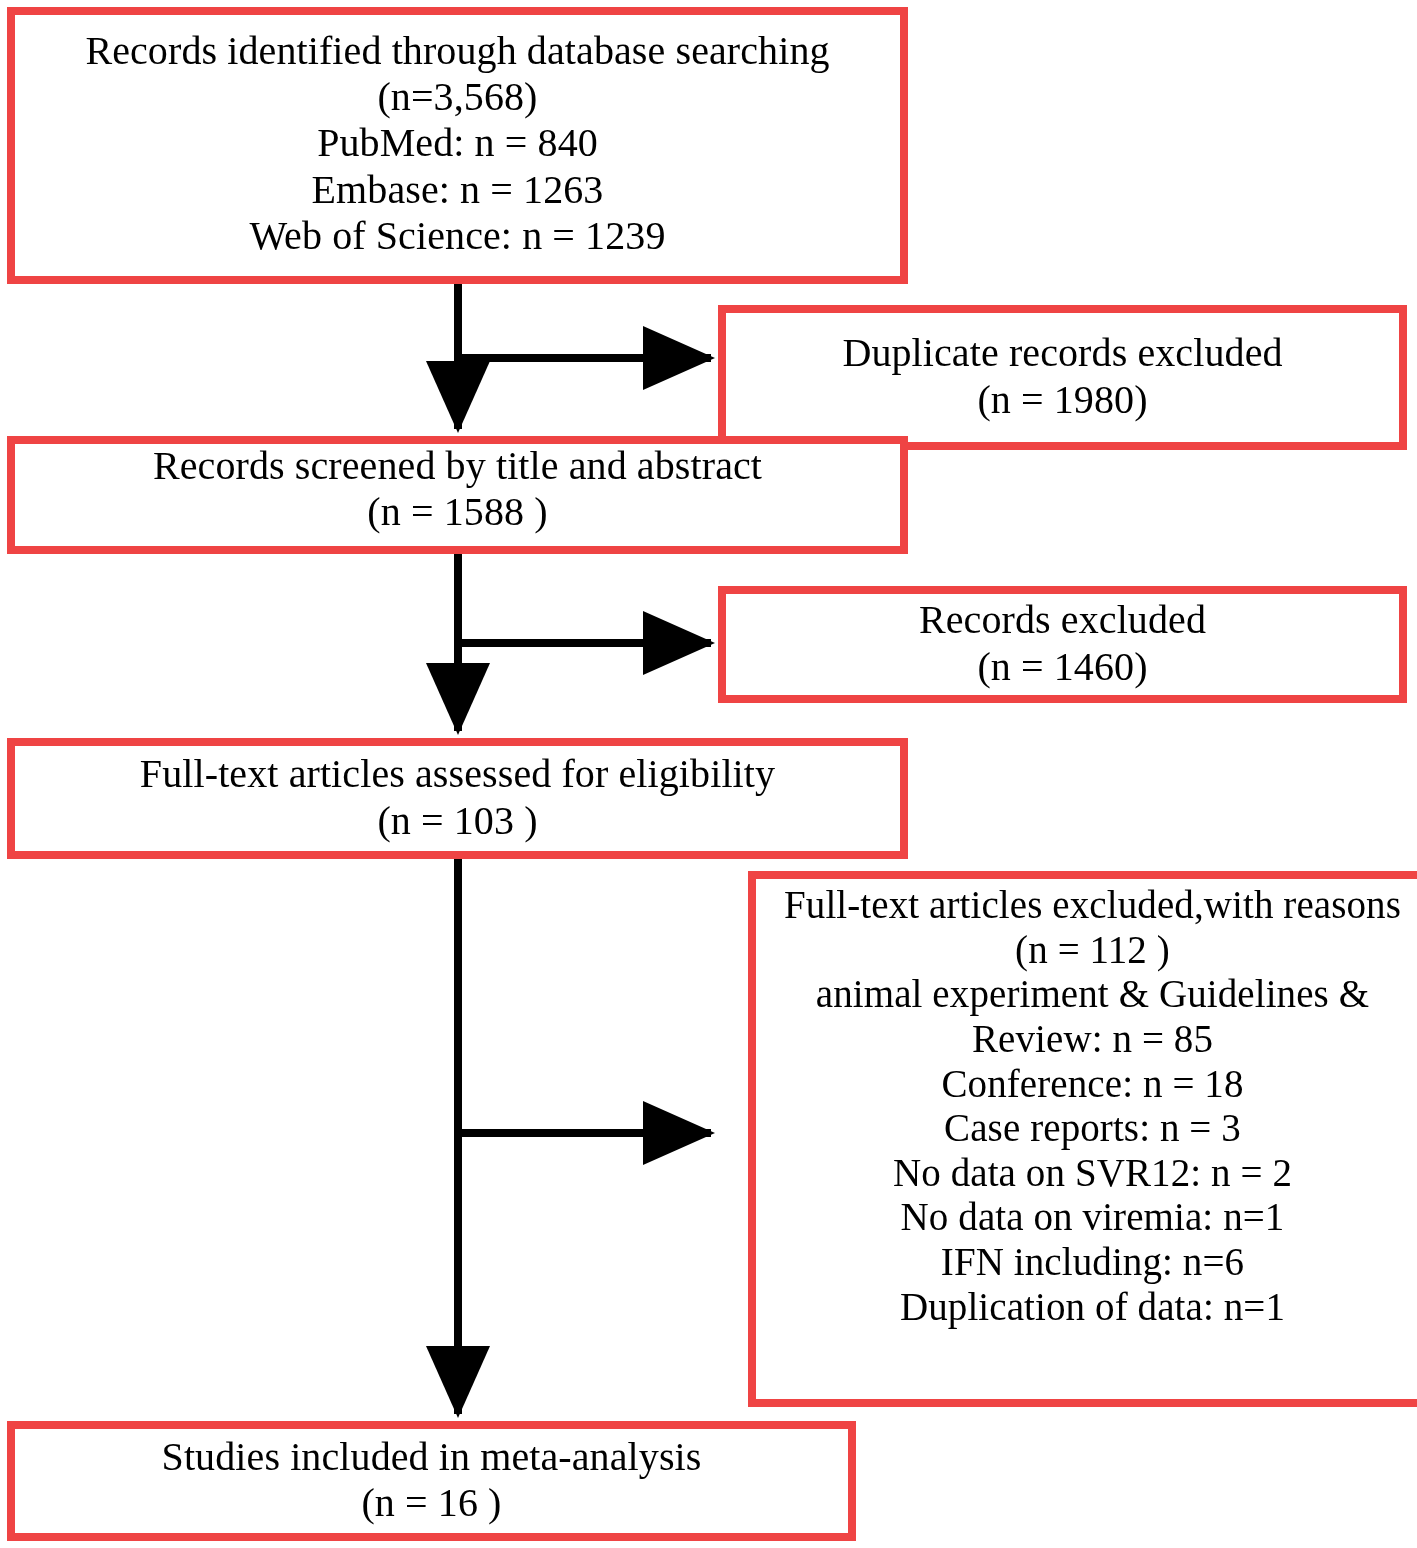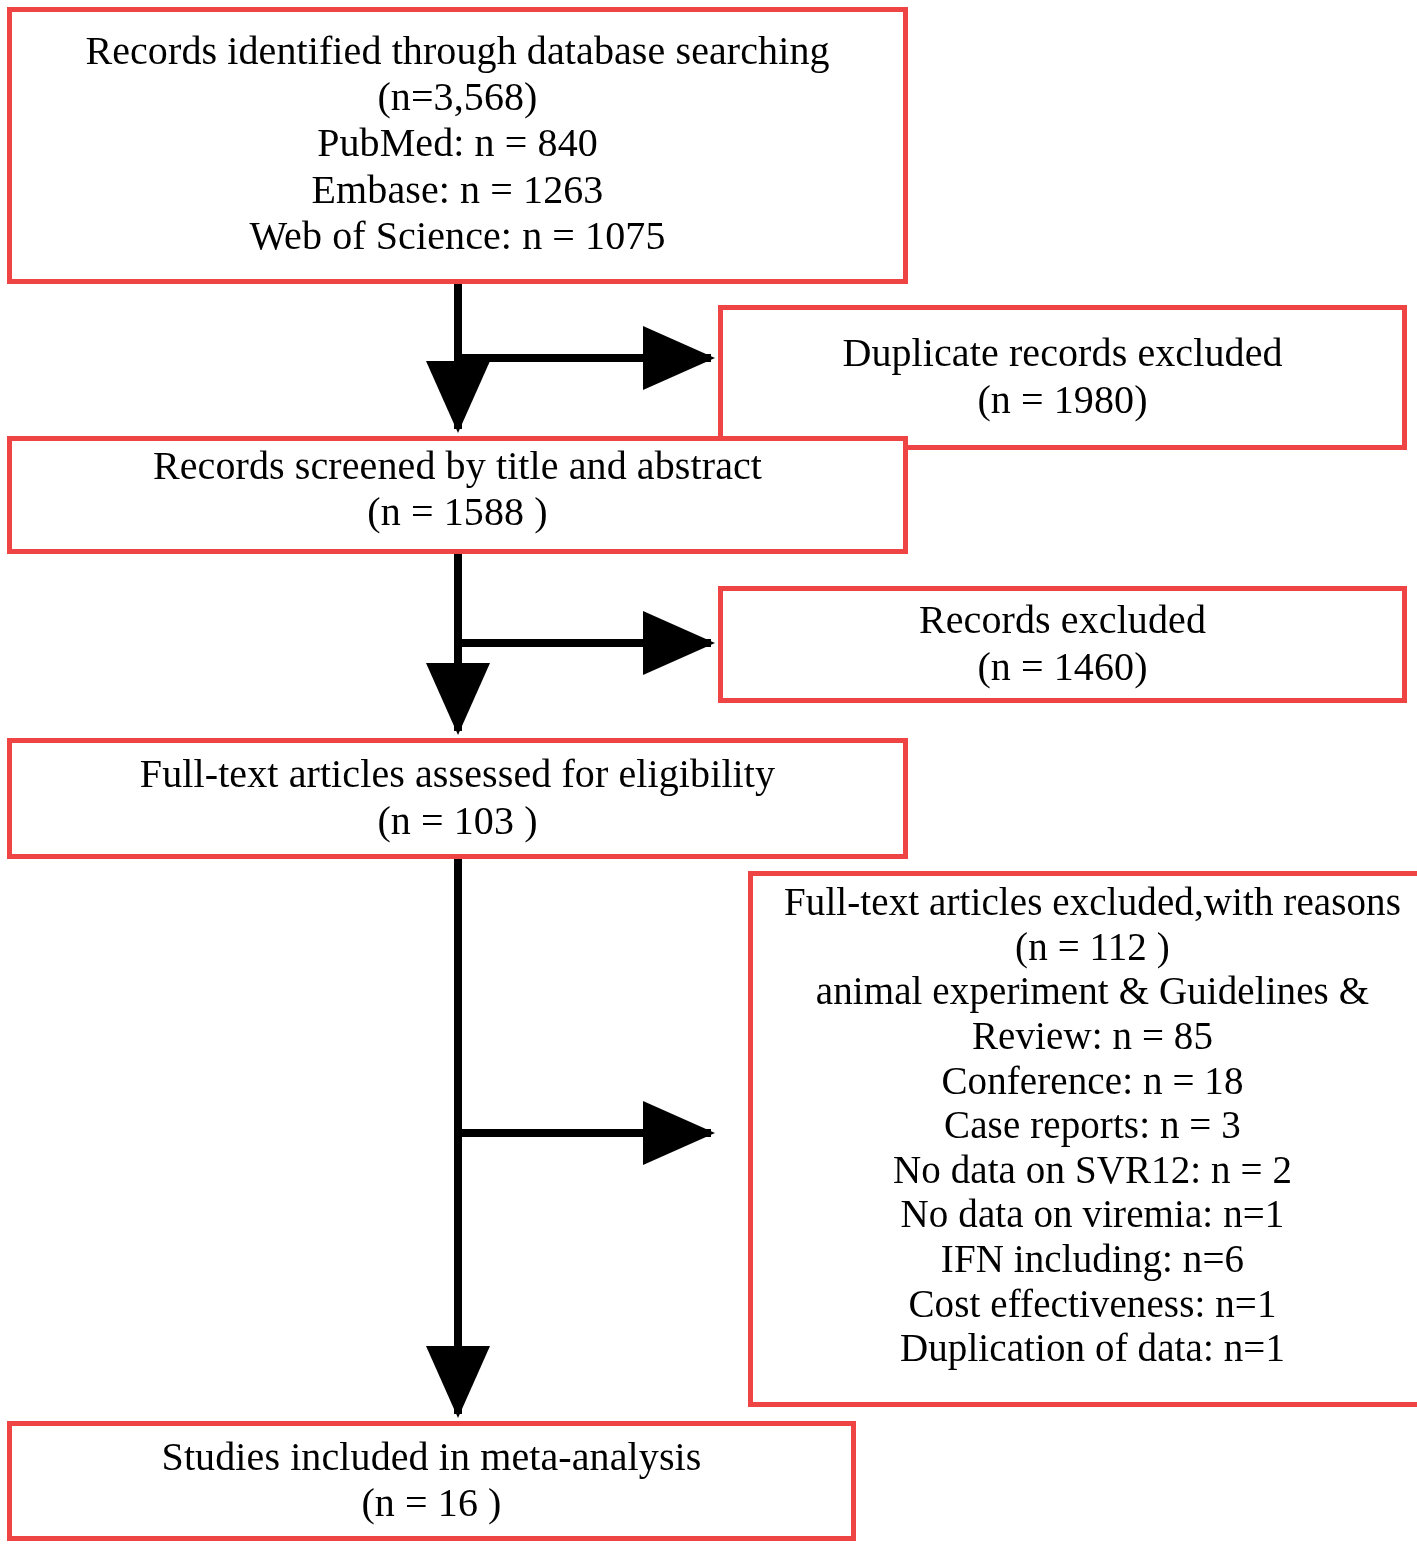--- a/index.html
+++ b/index.html
@@ -23,21 +23,21 @@
     position: absolute;
     left: 0;
     top: 0;
     width: 1417px;
     height: 1548px;
     pointer-events: none;
   }
   .node-box {
     position: absolute;
     box-sizing: border-box;
-    border: 5px solid #ef4444;
+    border: 8px solid #ef4444;
     background: #ffffff;
     display: flex;
     flex-direction: column;
     align-items: center;
     justify-content: center;
     text-align: center;
     line-height: 1.16;
     font-size: 40px;
     letter-spacing: 0.1px;
   }
@@ -102,21 +102,21 @@
     <line x1="458" y1="859" x2="458" y2="1414" stroke="#000000" stroke-width="8" marker-end="url(#arrowhead)"></line>
 
     <line x1="458" y1="1133" x2="711" y2="1133" stroke="#000000" stroke-width="8" marker-end="url(#arrowhead)"></line>
   </svg>
 
   <div class="node-box" id="box-identified">
     <span class="line">Records identified through database searching</span>
     <span class="line">(n=3,568)</span>
     <span class="line">PubMed: n = 840</span>
     <span class="line">Embase: n = 1263</span>
-    <span class="line">Web of Science: n = 1075</span>
+    <span class="line">Web of Science: n = 1239</span>
   </div>
 
   <div class="node-box" id="box-duplicates">
     <span class="line">Duplicate records excluded</span>
     <span class="line">(n = 1980)</span>
   </div>
 
   <div class="node-box" id="box-screened">
     <span class="line">Records screened by title and abstract</span>
     <span class="line">(n = 1588 )</span>
@@ -135,21 +135,20 @@
   <div class="node-box" id="box-fulltext-excluded">
     <span class="line">Full-text articles excluded,with reasons</span>
     <span class="line">(n = 112 )</span>
     <span class="line">animal experiment &amp; Guidelines &amp;</span>
     <span class="line">Review: n = 85</span>
     <span class="line">Conference: n = 18</span>
     <span class="line">Case reports: n = 3</span>
     <span class="line">No data on SVR12: n = 2</span>
     <span class="line">No data on viremia: n=1</span>
     <span class="line">IFN including: n=6</span>
-    <span class="line">Cost effectiveness: n=1</span>
     <span class="line">Duplication of data: n=1</span>
   </div>
 
   <div class="node-box" id="box-included">
     <span class="line">Studies included in meta-analysis</span>
     <span class="line">(n = 16 )</span>
   </div>
 
 </div>
 

